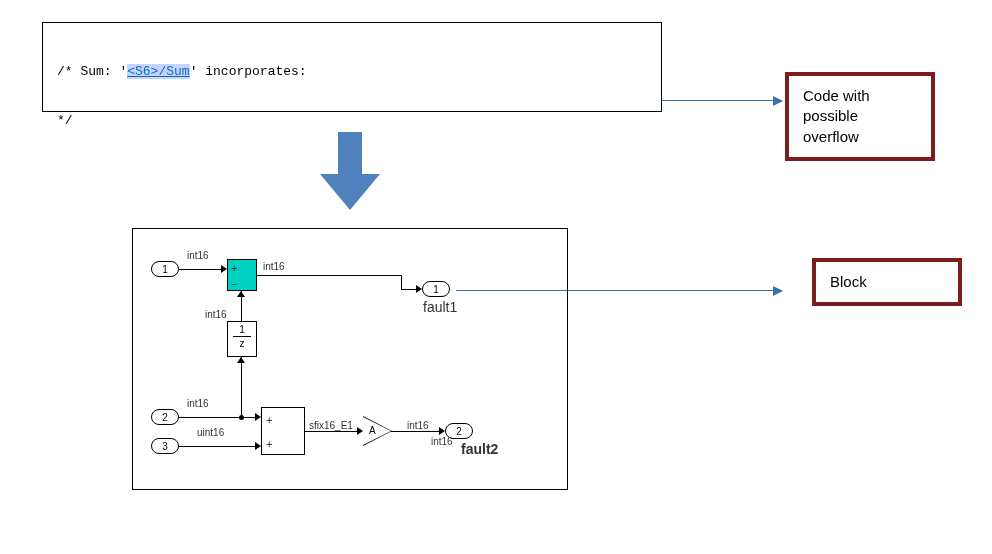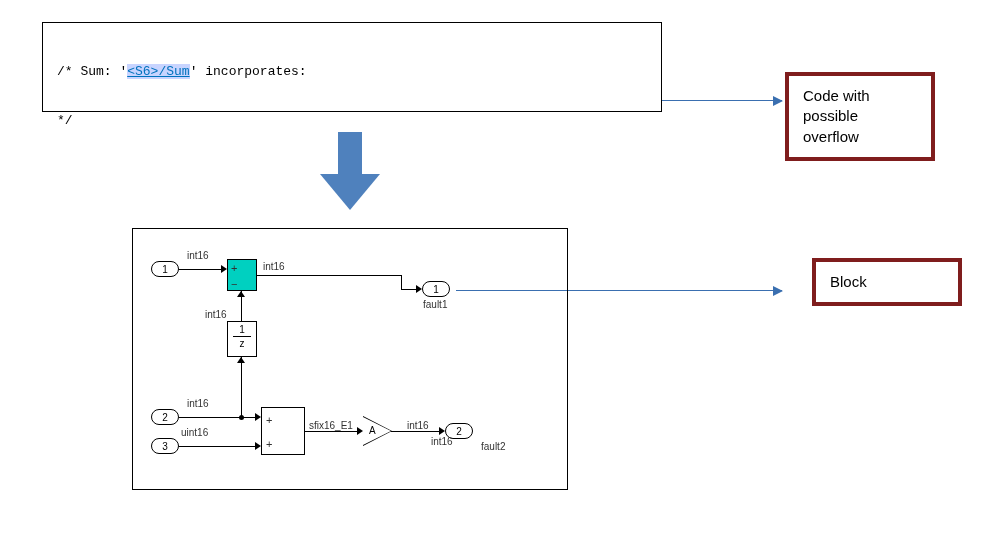--- a/index.html
+++ b/index.html
@@ -107,21 +107,21 @@
       justify-content: center;
       font-size: 10px;
     }
     .datatype {
       position: absolute;
       font-size: 10px;
       color: #333;
     }
     .port-label {
       position: absolute;
-      font-size: 10px;
+      font-size: 14px;
       color: #333;
     }
     .sum-block {
       position: absolute;
       width: 30px;
       height: 32px;
       border: 1px solid #000;
       background: #00d0c0;
       font-size: 11px;
       color: #333;
@@ -268,36 +268,36 @@
     <div class="wire v" style="left:108px; top:128px; height:60px;"></div>
     <div class="wire-arrow-u" style="left:104px; top:128px;"></div>
 
     <div class="port-oval" style="left:18px; top:180px;">2</div>
     <div class="datatype" style="left:54px; top:169px;">int16</div>
     <div class="wire h" style="left:46px; top:188px; width:78px;"></div>
     <div class="junction" style="left:106px; top:186px;"></div>
     <div class="wire-arrow-r" style="left:122px; top:184px;"></div>
 
     <div class="port-oval" style="left:18px; top:209px;">3</div>
-    <div class="datatype" style="left:48px; top:198px;">uint16</div>
+    <div class="datatype" style="left:64px; top:198px;">uint16</div>
     <div class="wire h" style="left:46px; top:217px; width:78px;"></div>
     <div class="wire-arrow-r" style="left:122px; top:213px;"></div>
 
     <div class="sum2-block" style="left:128px; top:178px;">
       <span class="p1">+</span>
       <span class="p2">+</span>
     </div>
     <div class="datatype" style="left:176px; top:191px;">sfix16_E1</div>
     <div class="wire h" style="left:172px; top:202px; width:54px;"></div>
     <div class="wire-arrow-r" style="left:224px; top:198px;"></div>
 
     <div class="gain-tri-border" style="left:230px; top:187px;"></div>
     <div class="gain-tri" style="left:230px; top:188px;"></div>
     <div class="gain-label" style="left:236px; top:196px;">A</div>
     <div class="datatype" style="left:274px; top:191px;">int16</div>
     <div class="wire h" style="left:258px; top:202px; width:50px;"></div>
     <div class="wire-arrow-r" style="left:306px; top:198px;"></div>
 
     <div class="port-oval" style="left:312px; top:194px;">2</div>
     <div class="datatype" style="left:298px; top:207px;">int16</div>
-    <div class="port-label" style="left:348px; top:212px;">fault2</div>
+    <div class="port-label" style="left:328px; top:212px;font-weight:bold;">fault2</div>
   </div>
 </div>
 
 </body></html>

